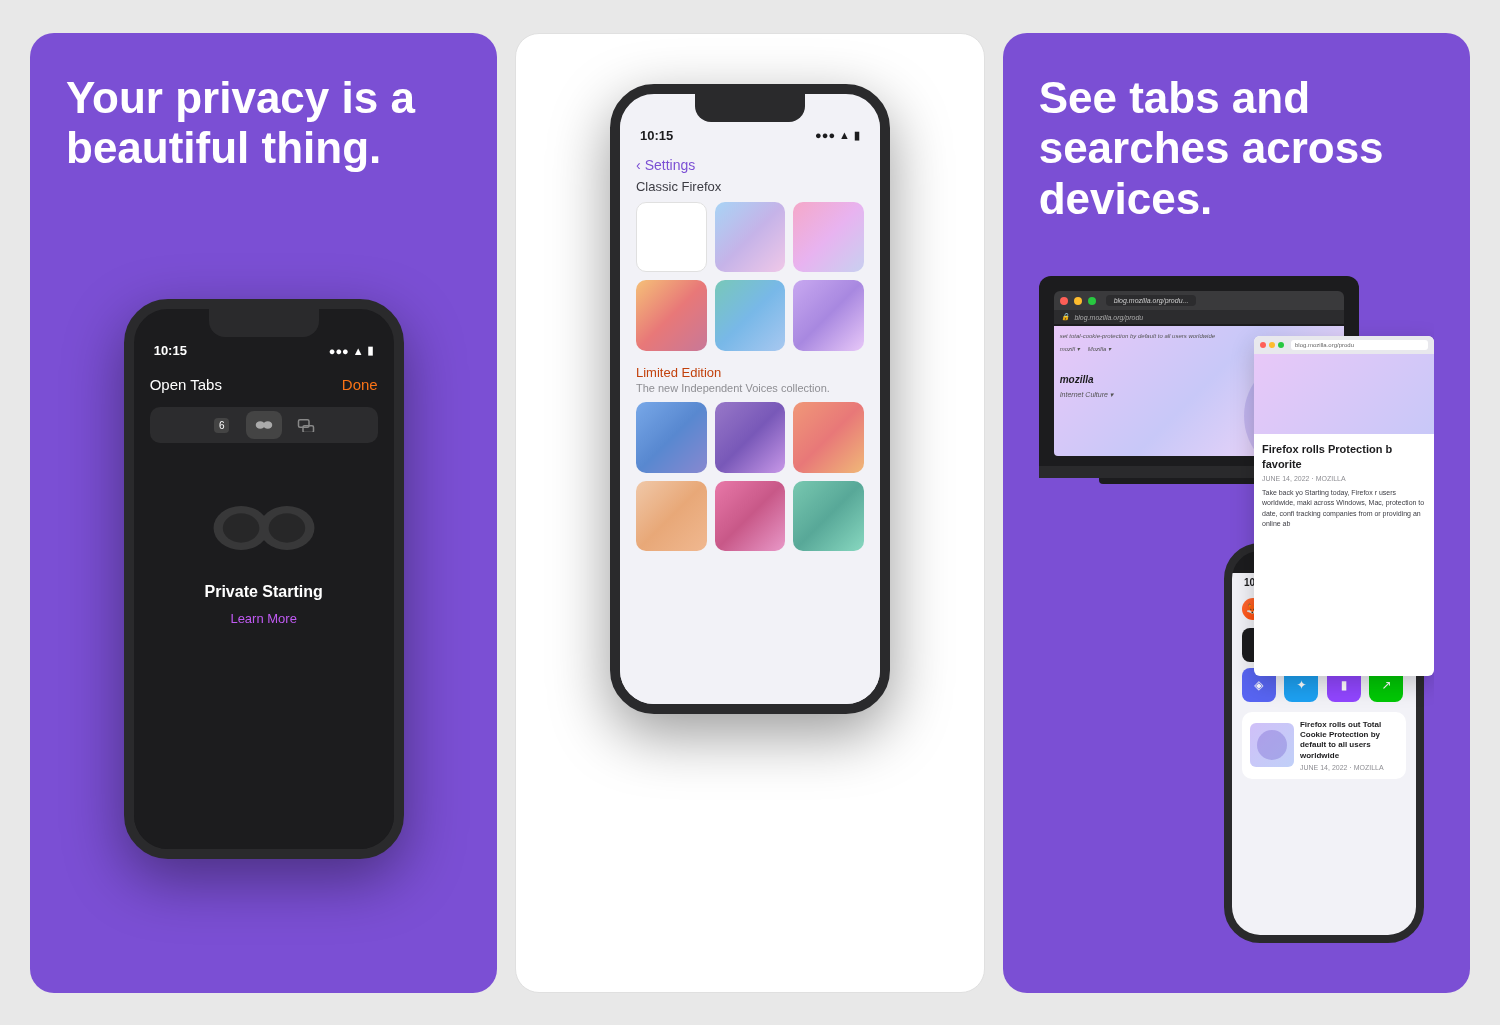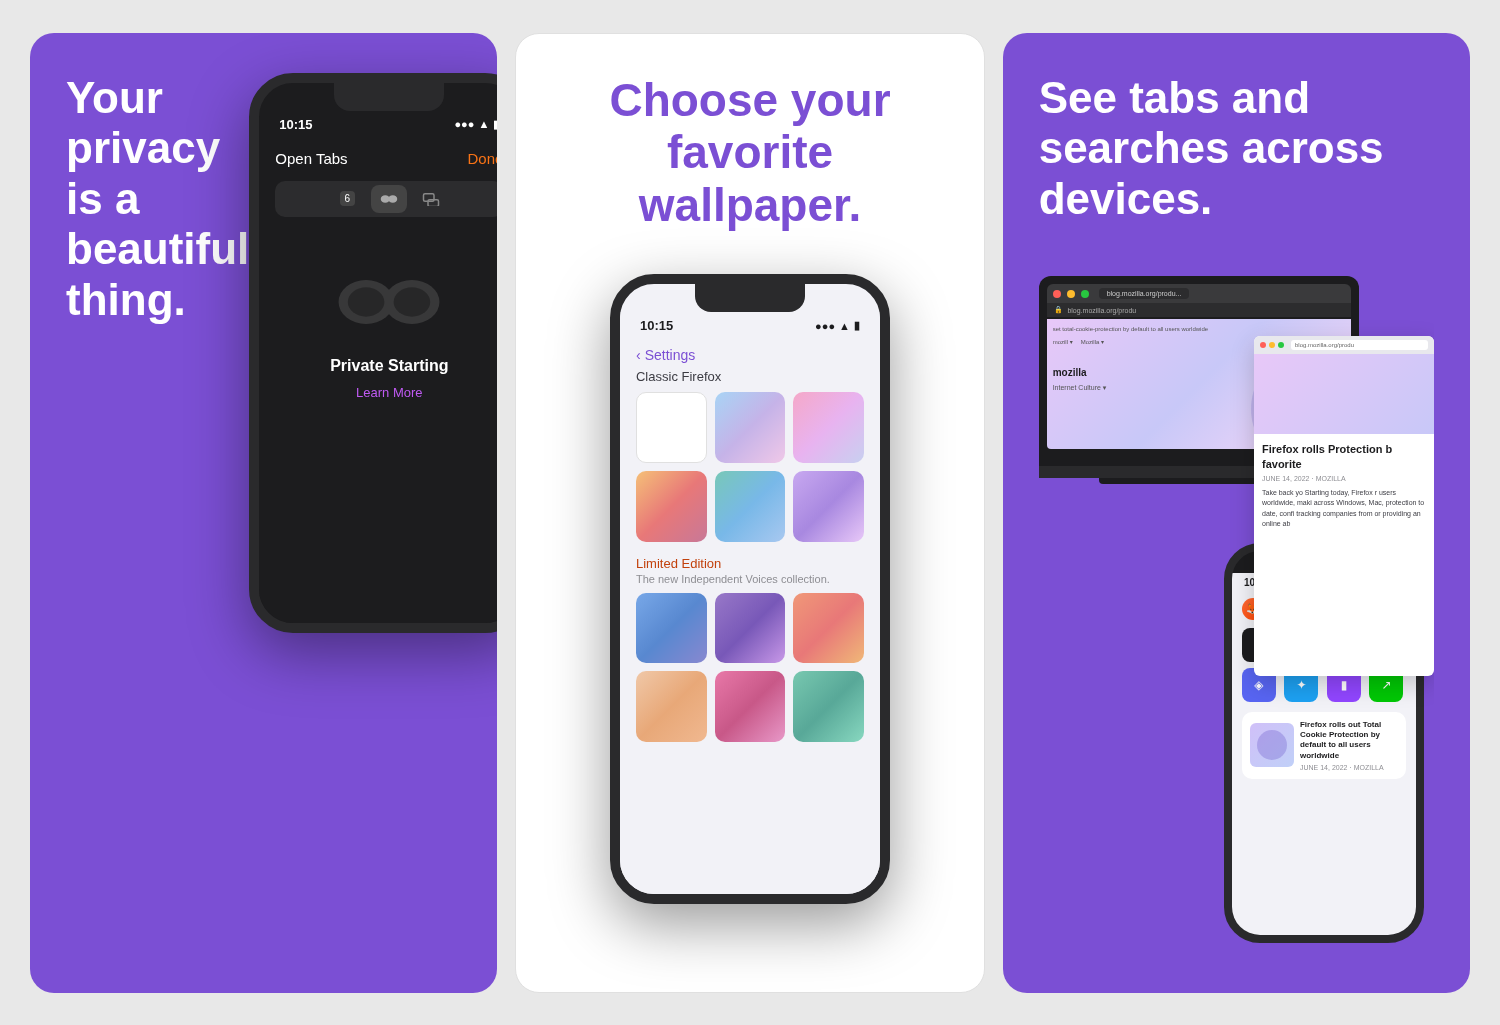--- a/index.html
+++ b/index.html
@@ -27,21 +27,21 @@
       flex: 1;
       border-radius: 24px;
       overflow: hidden;
       position: relative;
     }
 
     .panel-purple {
       background: #7b4fd4;
       padding: 40px 36px 40px 36px;
       display: flex;
-      flex-direction: row;
+      flex-direction: column;
       align-items: flex-start;
     }
 
     .panel-white {
       background: #ffffff;
       padding: 40px 36px 40px 36px;
       display: flex;
       flex-direction: column;
       align-items: center;
       border: 1px solid #e0e0e0;
@@ -350,21 +350,20 @@
           </div>
 
           <div class="private-title">Private Starting</div>
           <div class="learn-more-link">Learn More</div>
         </div>
       </div>
     </div>
   </div>
 
   <div class="panel panel-white">
-    <h2 class="headline-purple">Choose your favorite wallpaper.</h2>
 
     <div class="phone-mockup phone-light">
       <div class="phone-notch"></div>
       <div class="phone-status-bar" style="background:#f2f2f7; color:#1c1c1e;">
         <span>10:15</span>
         <div class="status-icons" style="color:#1c1c1e;">
           <span>●●●</span>
           <span>▲</span>
           <span>▮</span>
         </div>
@@ -398,21 +397,21 @@
       </div>
     </div>
   </div>
 
   <div class="panel panel-purple-right">
     <h2 class="headline-white">See tabs and searches across devices.</h2>
 
     <div style="flex:1; width:100%; position:relative; overflow:hidden;">
 
       <div style="position:absolute; top:20px; left:0; width:340px;">
-        <div style="width:320px; height:190px; background:#1c1c1e; border-radius:12px 12px 0 0; padding:8px; overflow:hidden;">
+        <div style="width:320px; height:190px; background:#1c1c1e; border-radius:12px 12px 0 0; padding:15px; overflow:hidden;font-style:italic;">
 
           <div style="background:#3a3a3c; border-radius:6px 6px 0 0; padding:4px 6px; display:flex; gap:6px; align-items:center; font-size:7px; color:#aaa;">
             <div style="width:8px;height:8px;border-radius:50%;background:#ff5f57;"></div>
             <div style="width:8px;height:8px;border-radius:50%;background:#febc2e;"></div>
             <div style="width:8px;height:8px;border-radius:50%;background:#28c840;"></div>
             <div style="background:#2c2c2e; border-radius:4px; padding:2px 8px; font-size:7px; color:#ccc; margin-left:4px;">blog.mozilla.org/produ...</div>
           </div>
 
           <div style="background:#2c2c2e; padding:3px 8px; display:flex; align-items:center; gap:4px; font-size:7px; color:#aaa; margin-bottom:2px;">
             <span>🔒</span>

